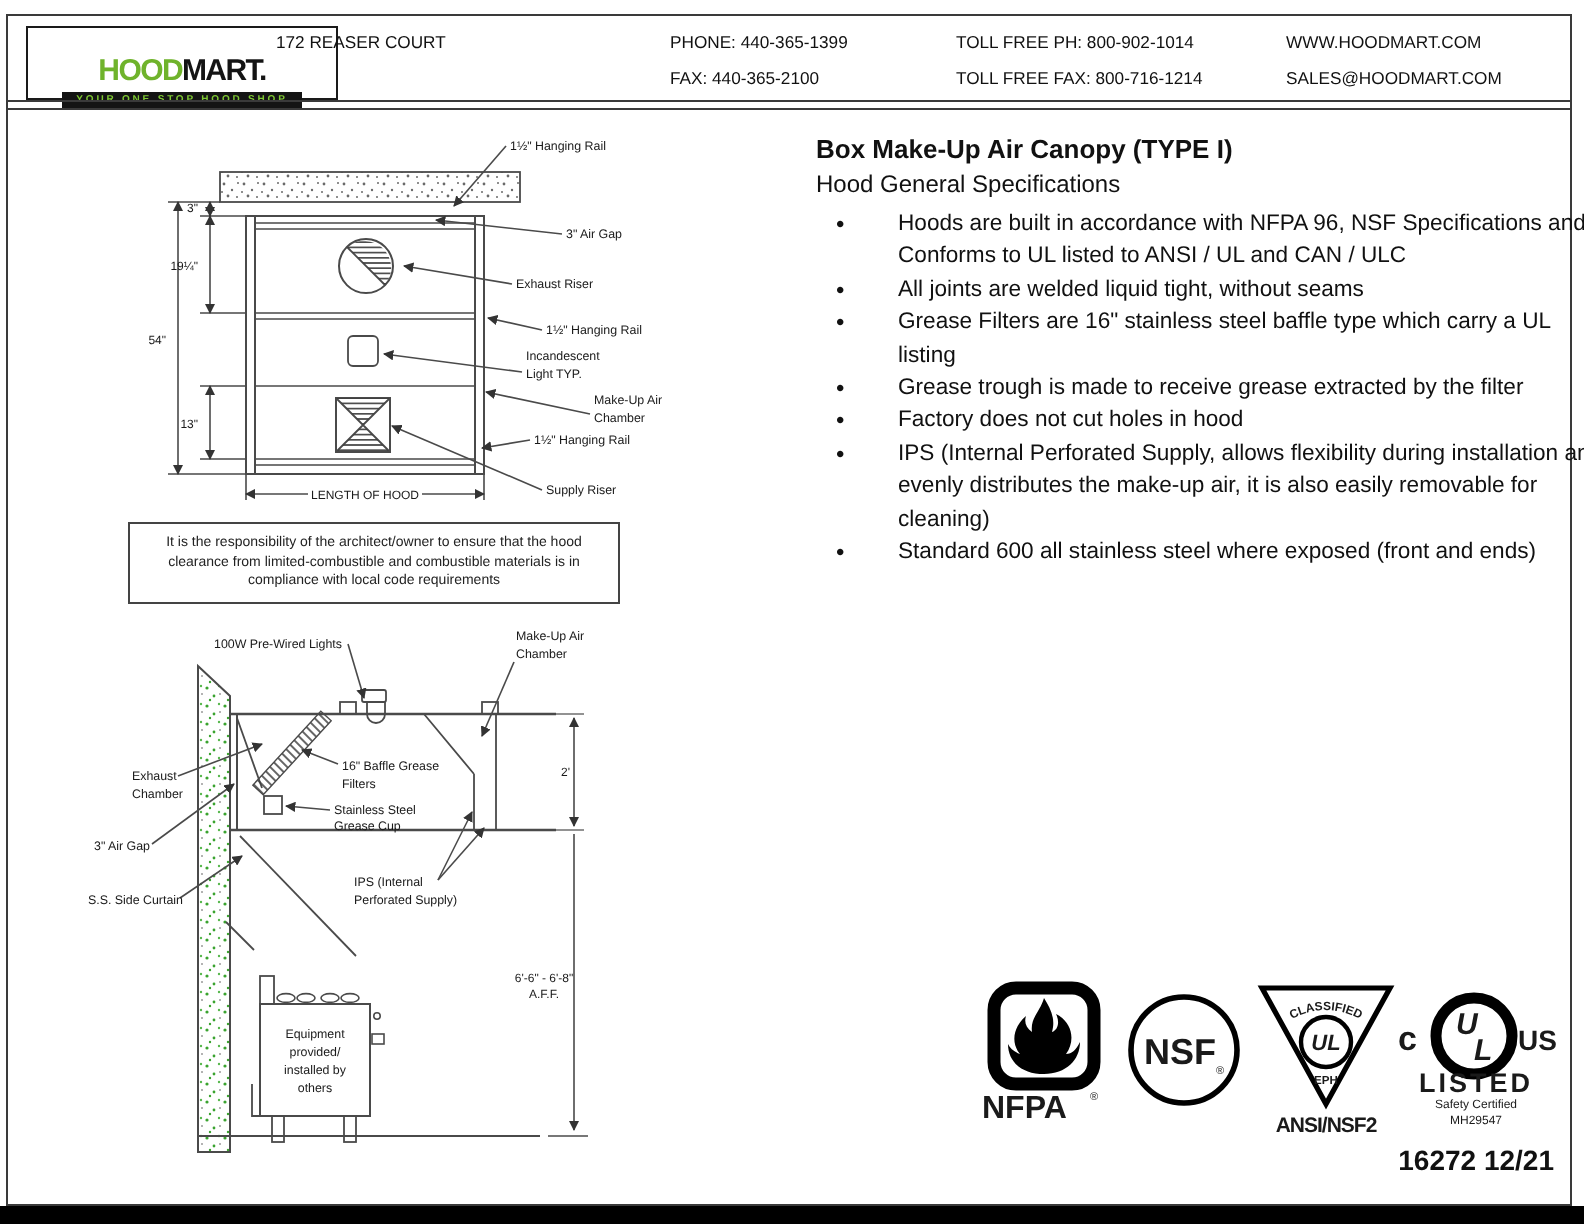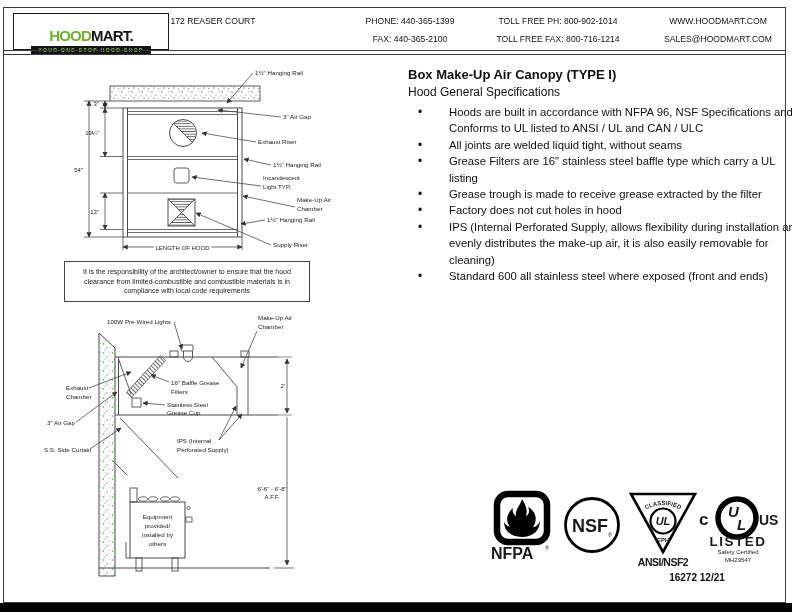--- a/index.html
+++ b/index.html
@@ -10,40 +10,40 @@
   .bottom-bar{position:absolute;left:0;top:603px;width:792px;height:9px;background:#000;}
 
   
   .logo-box{position:absolute;left:13px;top:13px;width:154px;height:35px;border:1.6px solid #1a1a1a;
             display:flex;flex-direction:column;align-items:center;justify-content:center;background:#fff;}
   .logo-text{font-size:15px;font-weight:800;letter-spacing:-0.8px;line-height:19px;white-space:nowrap;margin-top:16px;}
   .logo-hood{color:#6fb32b;}
   .logo-mart{color:#141414;}
   .logo-tagline{background:#141414;color:#7ec832;font-size:5px;font-weight:700;letter-spacing:1.4px;
                 padding:1px 7px;line-height:6px;margin-top:1px;white-space:nowrap;}
-  .hdr-col{position:absolute;top:12px;text-align:center;font-size:8.6px;line-height:18px;white-space:nowrap;}
+  .hdr-col{position:absolute;top:12px;text-align:left;font-size:8.6px;line-height:18px;white-space:nowrap;}
   .hdr-address{left:138px;width:150px;}
   .hdr-phone{left:335px;width:150px;}
   .hdr-tollfree{left:478px;width:160px;}
   .hdr-web{left:643px;width:150px;}
 
   
   .spec-block{position:absolute;left:392px;top:66px;width:396px;margin-left:16px;}
   .spec-title{font-size:13px;font-weight:700;line-height:18px;}
   .spec-sub{font-size:12px;line-height:17px;}
   ul.spec-list{margin:3px 0 0;padding:0;list-style:none;}
   .spec-list li{position:relative;padding-left:41px;font-size:11.3px;line-height:16.4px;}
   .spec-list li::before{content:"\2022";position:absolute;left:10px;top:0;font-size:12px;}
 
   
   .disclaimer{position:absolute;left:64px;top:261px;width:226px;border:1.1px solid #444;
               padding:5px 9px;font-size:7px;line-height:9.6px;text-align:center;color:#222;}
 
-  .footer-num{position:absolute;left:637px;top:572px;width:120px;text-align:center;
-              font-size:10px;font-weight:700;color:#111;}
+  .footer-num{position:absolute;left:657px;top:572px;width:120px;text-align:right;
+              font-size:14px;font-weight:700;color:#111;}
 
   svg{position:absolute;overflow:visible;}
   svg text{font-family:"Liberation Sans",sans-serif;fill:#1a1a1a;}
   .dwg-label{font-size:6.2px;}
   .dim-label{font-size:6px;}
 </style>
 </head>
 <body>
 
 <div class="page">

